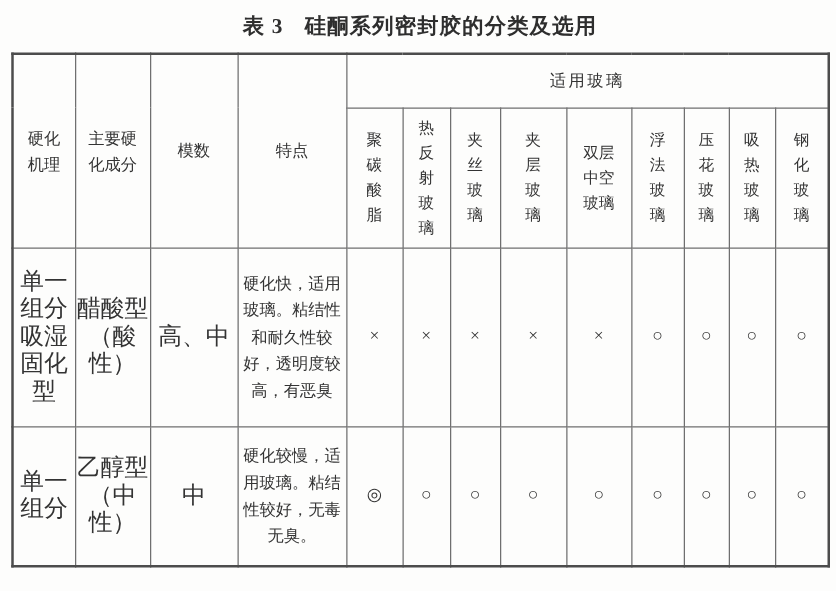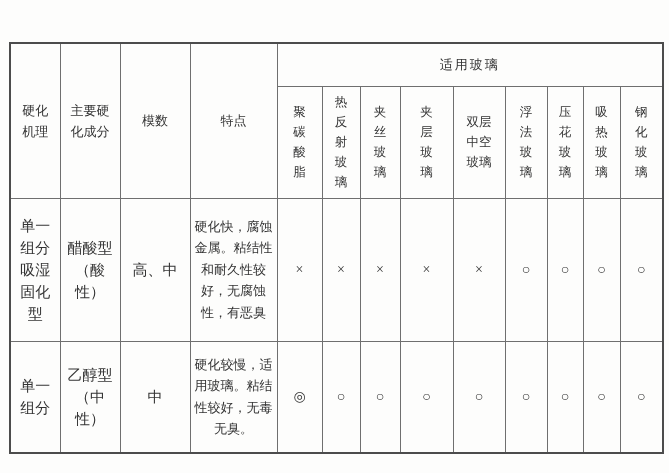--- a/index.html
+++ b/index.html
@@ -33,29 +33,32 @@
     overflow: hidden;
   }
   tr.hrow1 { height: 43px; }
   tr.hrow2 { height: 112px; }
   tr.drow1 { height: 143px; }
   tr.drow2 { height: 112px; }
 
   .htext { font-size: 13px; line-height: 21px; white-space: pre-line; }
   .vtext { font-size: 12.5px; line-height: 20px; white-space: pre-line; letter-spacing: 0; }
   .bandtext { font-size: 13px; letter-spacing: 2px; }
-  .celltext { font-size: 15px; line-height: 22px; white-space: pre-line; }
+  .celltext { font-size: 19px; line-height: 22px; white-space: pre-line; }
   .features { font-size: 13px; line-height: 21.5px; padding: 4px 7px; text-align: center; }
   .symbol { font-size: 14px; color: #4a4a4a; }
 </style>
 </head>
 <body>
 
 <div class="page">
 
+  <div class="title">
+    <span class="prefix">表 3</span><span>硅酮系列密封胶的分类及选用</span>
+  </div>
 
   <table class="grid">
     <colgroup>
       <col style="width:50px">
         <col style="width:60px">
         <col style="width:70px">
         <col style="width:87px">
       <col style="width:45px">
         <col style="width:38px">
         <col style="width:40px">
@@ -116,21 +119,21 @@
       </tr>
       <tr class="drow1">
         <td class="celltext">单一
 组分
 吸湿
 固化
 型</td>
         <td class="celltext">醋酸型
 （酸性）</td>
         <td class="celltext">高、中</td>
-        <td class="features">硬化快，腐蚀金属。粘结性和耐久性较好，无腐蚀性，有恶臭</td>
+        <td class="features">硬化快，适用玻璃。粘结性和耐久性较好，透明度较高，有恶臭</td>
         <td class="symbol">×</td>
         <td class="symbol">×</td>
         <td class="symbol">×</td>
         <td class="symbol">×</td>
         <td class="symbol">×</td>
         <td class="symbol">○</td>
         <td class="symbol">○</td>
         <td class="symbol">○</td>
         <td class="symbol">○</td>
       </tr>

